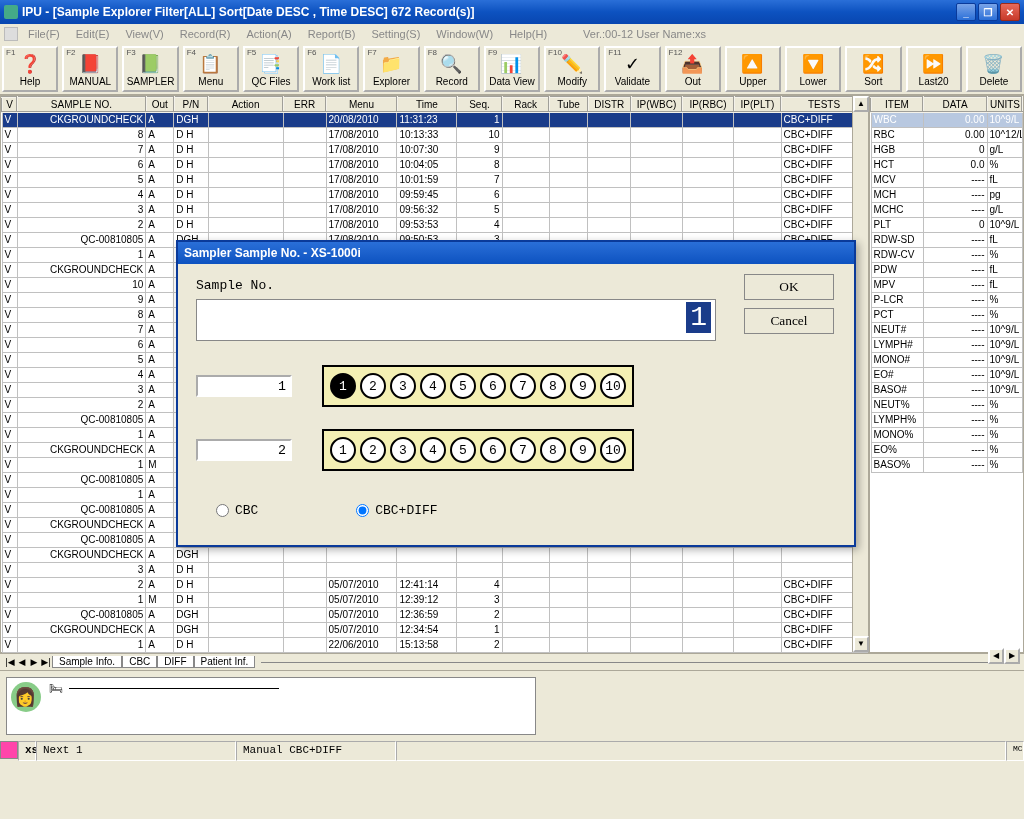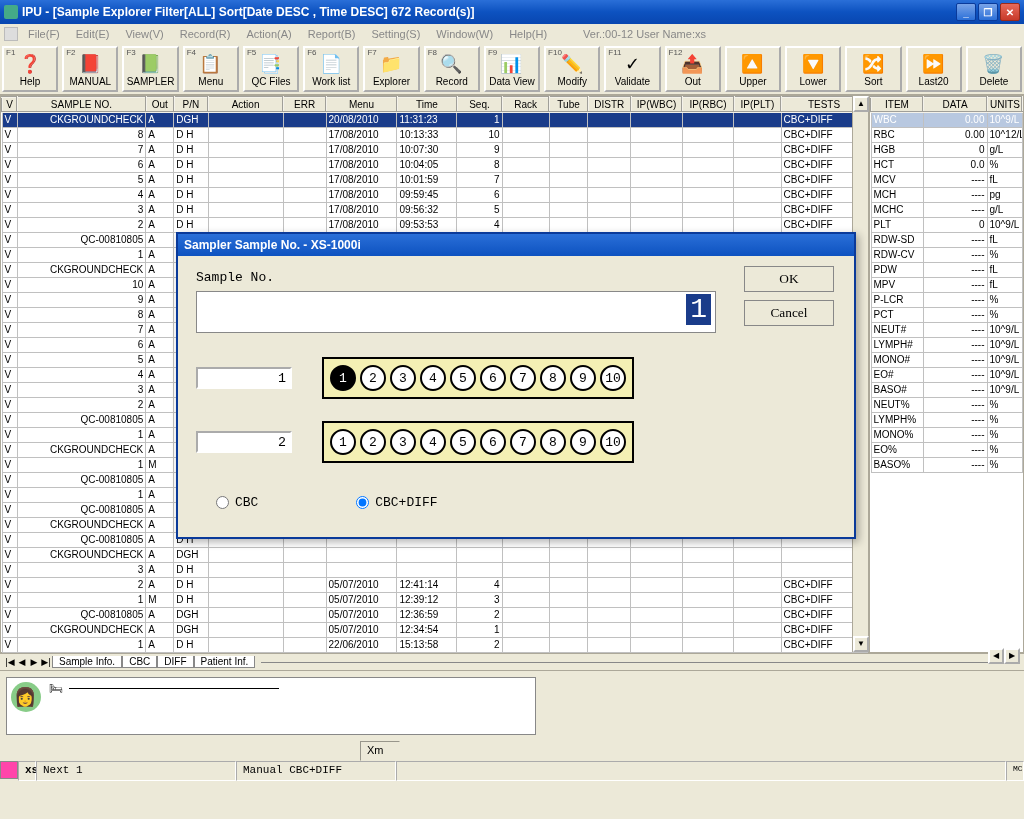--- a/index.html
+++ b/index.html
@@ -34,21 +34,21 @@
   .avatar{width:30px;height:30px;background:#8c8;border-radius:50%;display:flex;align-items:center;justify-content:center;font-size:18px;}
   .bottom-bars{}
   .bottom-row1{display:flex;height:20px;}
   .bottom-row1 .cell{border:1px inset #ece9d8;background:#ece9d8;padding:2px 6px;}
   .bottom-row2{display:flex;height:20px;}
   .bottom-row2 .pink{width:18px;height:18px;background:#f4a;border:1px solid #888;}
   .bottom-row2 .cell{border:1px inset #fff;background:#ece9d8;padding:2px 6px;font-family:'Courier New',monospace;}
   .scrollbar-v{position:absolute;right:0;top:0;bottom:0;width:16px;background:#ece9d8;border-left:1px solid #aca899;}
   .scrollarrow{width:16px;height:16px;background:#ece9d8;border:2px outset #fff;font-size:8px;text-align:center;line-height:12px;}
   
-  .dialog-overlay{position:absolute;top:232px;left:176px;width:680px;background:#ece9d8;border:2px solid #0a3a9a;box-shadow:3px 3px 8px rgba(0,0,0,.3);}
+  .dialog-overlay{position:absolute;top:240px;left:176px;width:680px;background:#ece9d8;border:2px solid #0a3a9a;box-shadow:3px 3px 8px rgba(0,0,0,.3);}
   .dialog-title{background:linear-gradient(to bottom,#2a6fd8,#0d52c0);color:#fff;font-weight:bold;padding:4px 6px;font-size:12px;}
   .dialog-body{padding:14px 18px;font-family:'Courier New',monospace;font-size:13px;position:relative;}
   .dlg-input-big{width:520px;height:42px;border:1px solid #888;background:#fff;position:relative;}
   .dlg-cursor{position:absolute;right:4px;top:2px;background:#1a3c8a;color:#fff;font-size:28px;font-family:'Courier New',monospace;padding:0 4px;}
   .dlg-btn{width:90px;height:26px;border:1px solid #888;background:#ece9d8;font-family:Tahoma;margin-bottom:8px;}
   .dlg-input-sm{width:96px;height:22px;border:2px inset #fff;background:#fff;text-align:right;padding:2px 4px;font-family:'Courier New',monospace;}
   .rack-group{border:2px solid #000;display:inline-flex;gap:4px;padding:6px;background:#f4f0b4;}
   .pos-circle{width:26px;height:26px;border:2px solid #000;border-radius:50%;background:#fff;display:flex;align-items:center;justify-content:center;font-family:'Courier New',monospace;font-size:13px;}
   .pos-circle.selected{background:#000;color:#fff;}
   .radio{display:inline-flex;align-items:center;margin-right:30px;font-family:'Courier New',monospace;}
@@ -1027,24 +1027,20 @@
     <div style="flex:0 0 230px;">
       <div style="display:flex;align-items:center;">
           <span>🛏</span>
           <div style="flex:1;border-bottom:1px solid #000;margin-left:6px;"></div>
         </div>
     </div>
   </div>
 </div>
 
 <div class="bottom-bars">
-  <div class="bottom-row1">
-    <div style="width:360px;"></div>
-    <div class="cell" style="width:40px;">Xm</div>
-  </div>
   <div class="bottom-row2">
     <div class="pink"></div>
     <div class="cell" style="width:18px;font-weight:bold;">xs</div>
     <div class="cell" style="width:200px;">Next 1</div>
     <div class="cell" style="width:160px;">Manual CBC+DIFF</div>
     <div style="flex:1;" class="cell"></div>
     <div class="cell" style="width:18px;font-size:8px;">MC</div>
   </div>
 </div>
 

